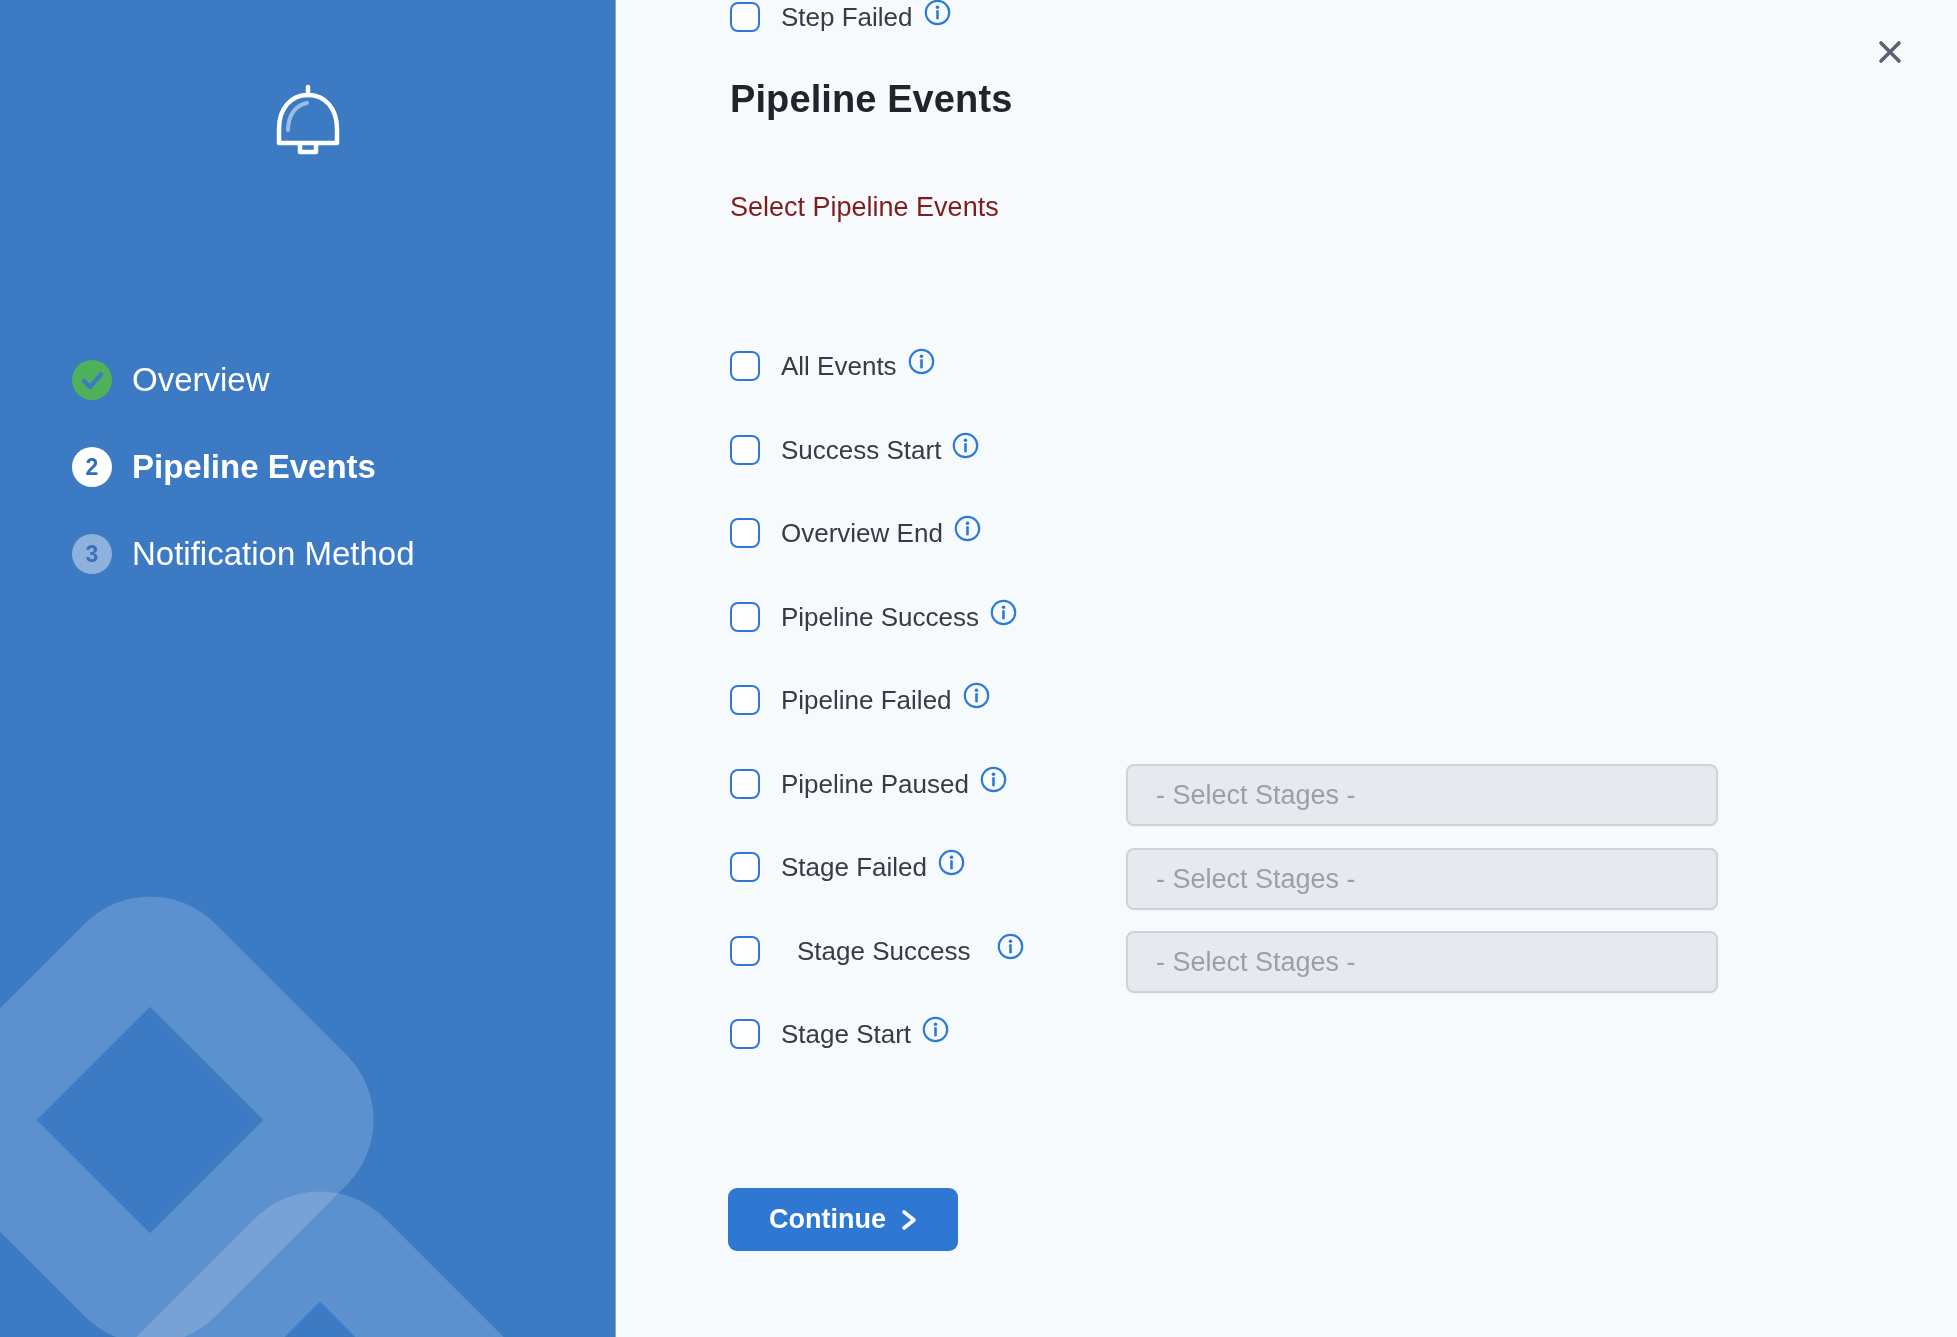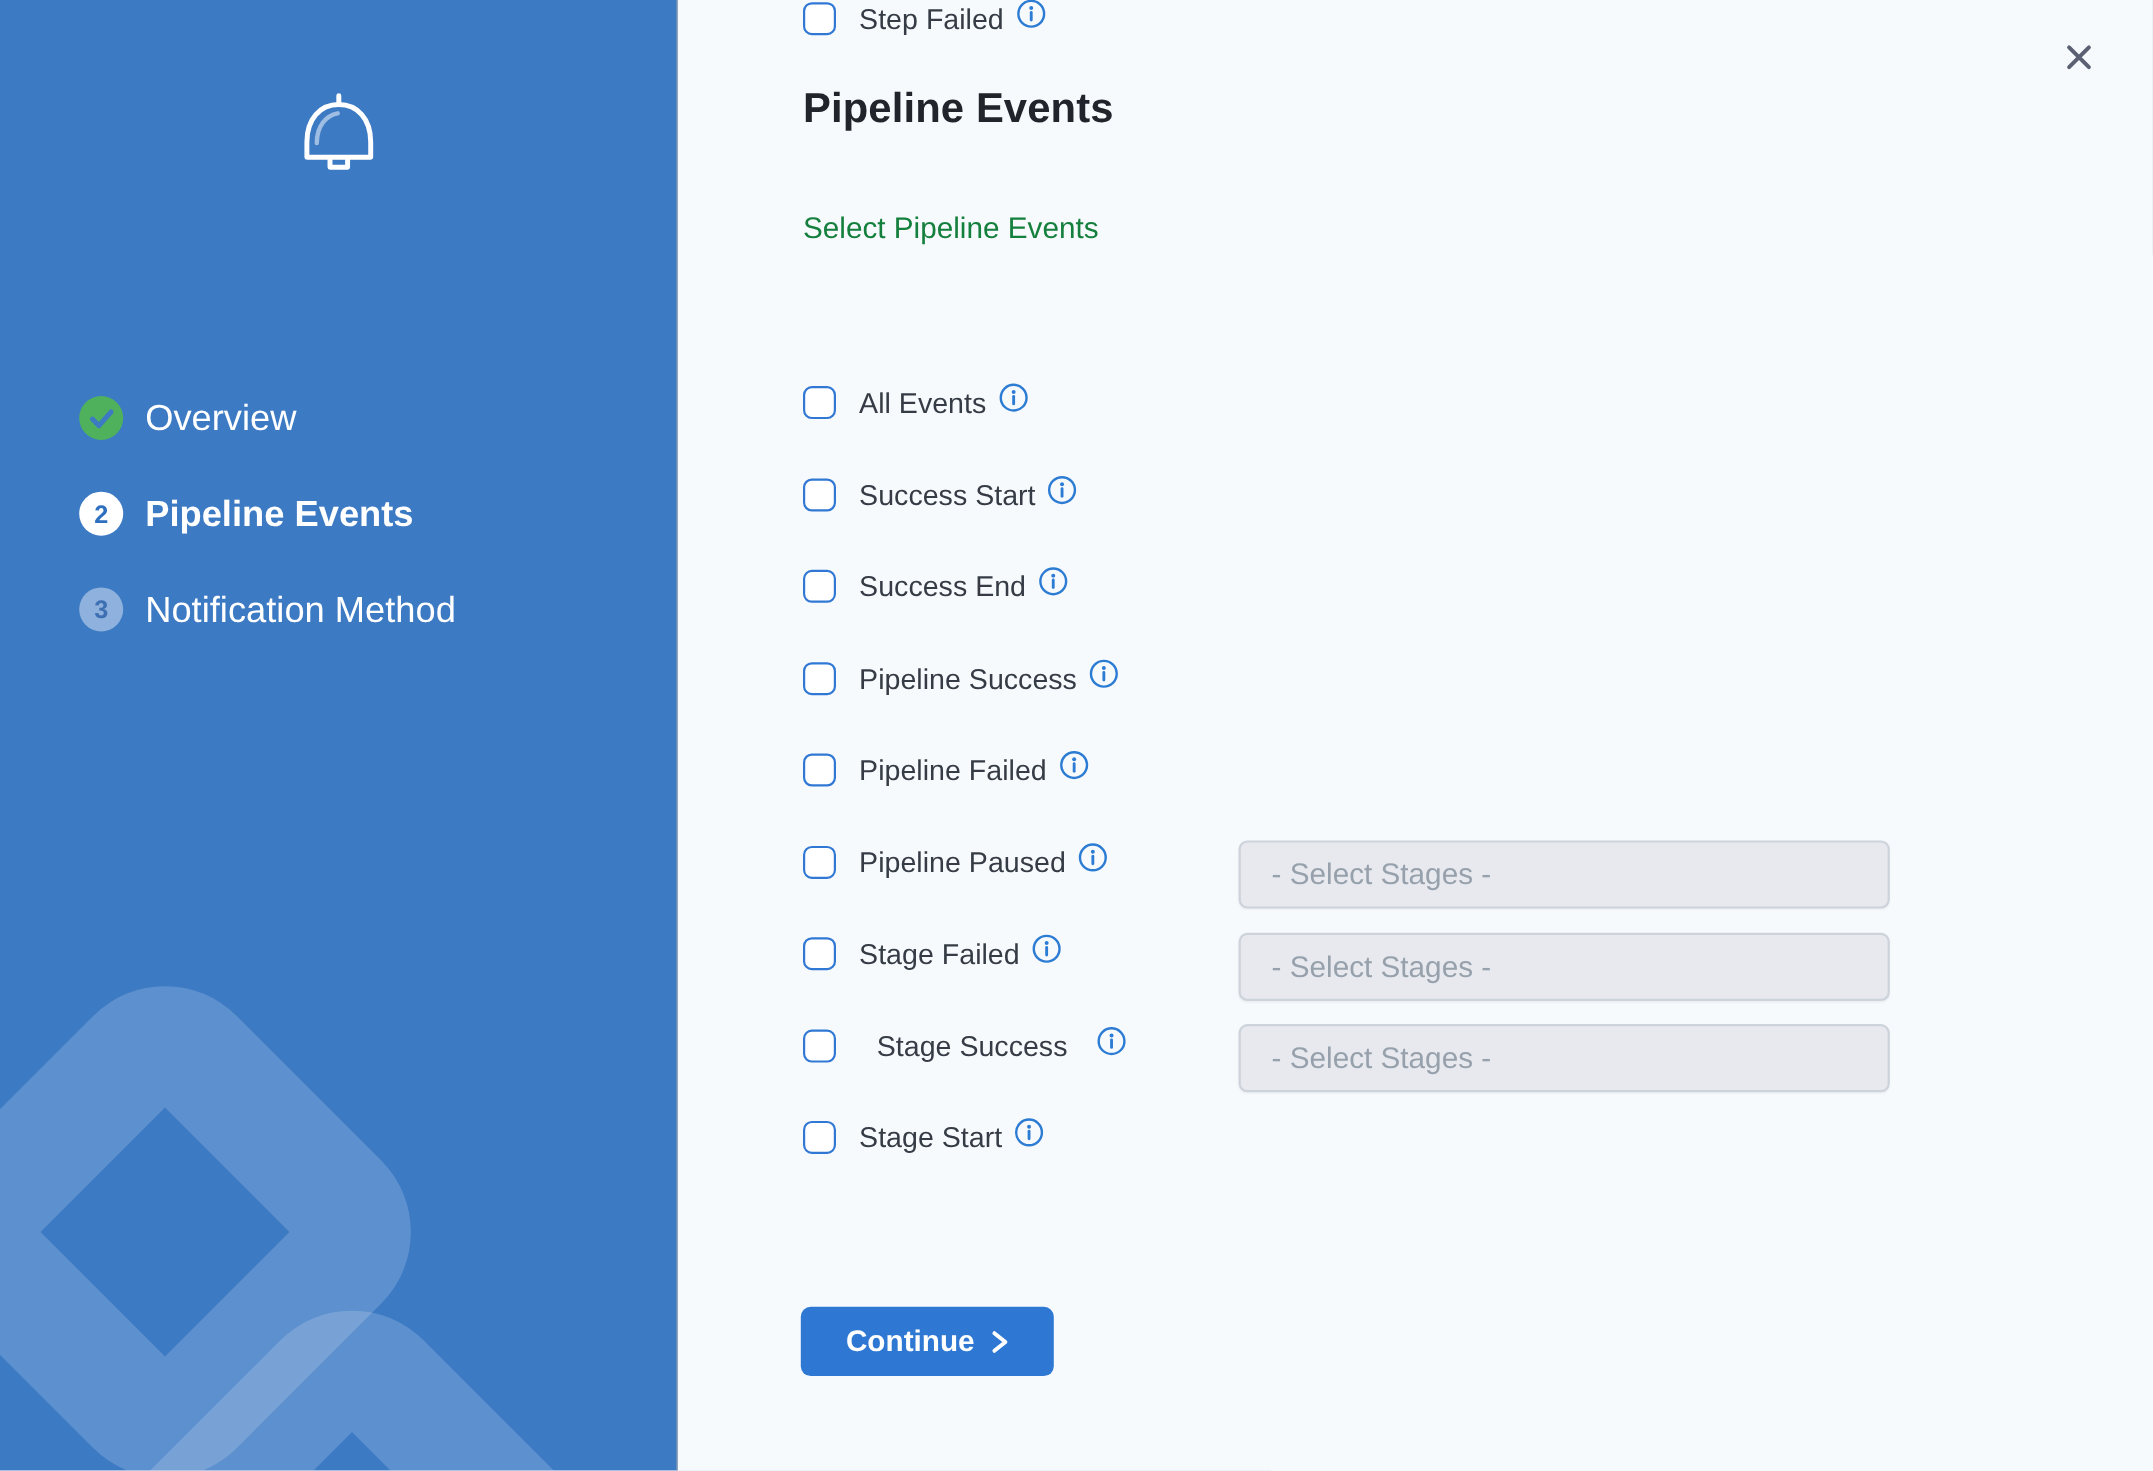--- a/index.html
+++ b/index.html
@@ -43,21 +43,21 @@
     position:absolute;top:30px;right:45px;width:44px;height:44px;
     display:flex;align-items:center;justify-content:center;
     background:transparent;border:none;cursor:pointer;padding:0;
   }
   .page-title{
     position:absolute;left:114px;top:78px;margin:0;
     font-size:38px;font-weight:600;color:#21252b;letter-spacing:.1px;
   }
   .subtitle{
     position:absolute;left:114px;top:192px;
-    font-size:27px;color:#15803d;
+    font-size:27px;color:#7f1d1d;
   }
   .event-row{position:absolute;left:114px;height:34px;display:flex;align-items:center;}
   .event-row:nth-of-type(1){top:266px;}
   .event-row:nth-of-type(2){top:349px;}
   .event-row:nth-of-type(3){top:433px;}
   .event-row:nth-of-type(4){top:516px;}
   .event-row:nth-of-type(5){top:600px;}
   .event-row:nth-of-type(6){top:683px;}
   .event-row:nth-of-type(7){top:767px;}
   .event-row:nth-of-type(8){top:850px;}
@@ -153,21 +153,21 @@
         <svg width="27" height="27" viewBox="0 0 27 27" fill="none">
           <circle cx="13.5" cy="13.5" r="11.7" stroke="#2d7cd4" stroke-width="2.2"></circle>
           <circle cx="13.5" cy="8.3" r="1.8" fill="#2d7cd4"></circle>
           <path d="M13.5 12.3 V19.2" stroke="#2d7cd4" stroke-width="2.6" stroke-linecap="round"></path>
         </svg>
       </span>
     </div>
 
     <div class="event-row">
       <span class="checkbox"></span>
-      <span class="event-label">Success End</span>
+      <span class="event-label">Overview End</span>
       <span class="info-icon">
         <svg width="27" height="27" viewBox="0 0 27 27" fill="none">
           <circle cx="13.5" cy="13.5" r="11.7" stroke="#2d7cd4" stroke-width="2.2"></circle>
           <circle cx="13.5" cy="8.3" r="1.8" fill="#2d7cd4"></circle>
           <path d="M13.5 12.3 V19.2" stroke="#2d7cd4" stroke-width="2.6" stroke-linecap="round"></path>
         </svg>
       </span>
     </div>
 
     <div class="event-row">

